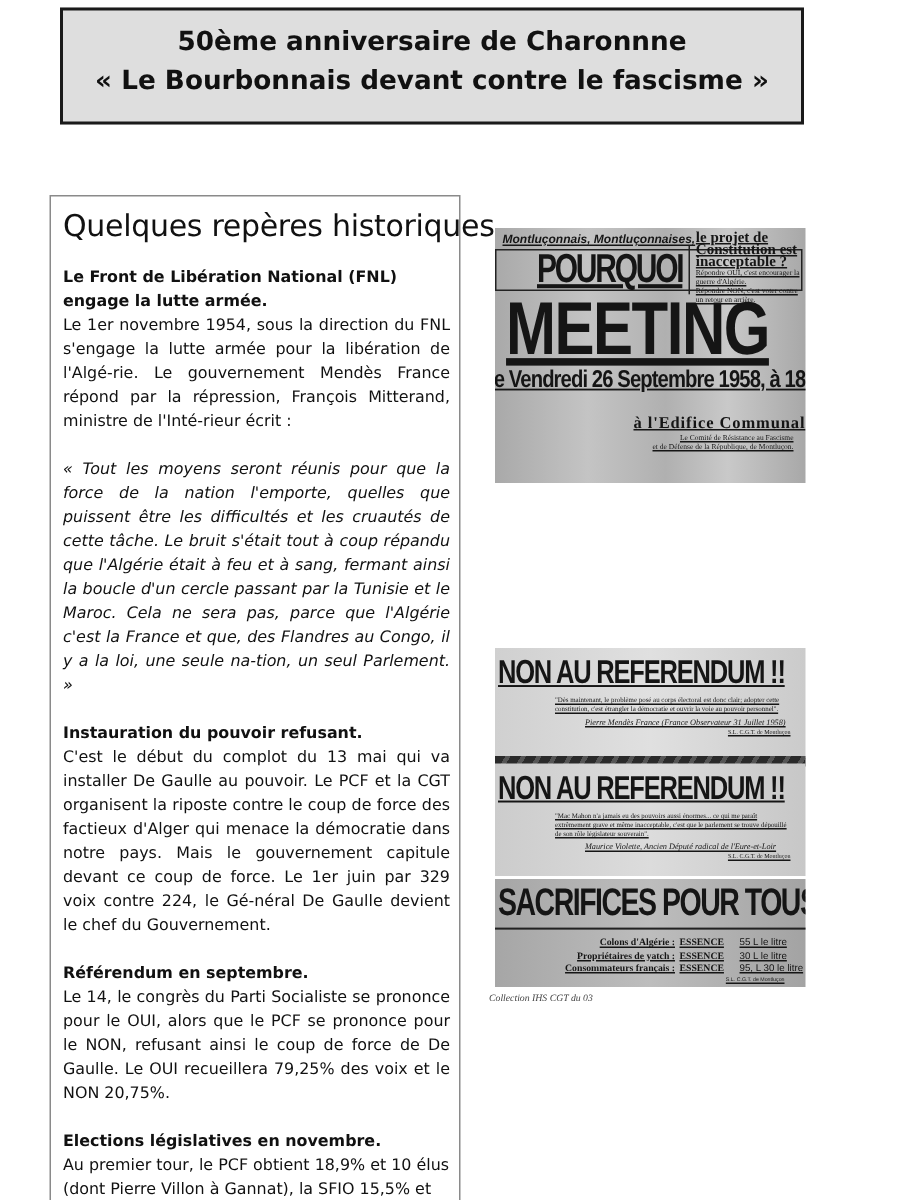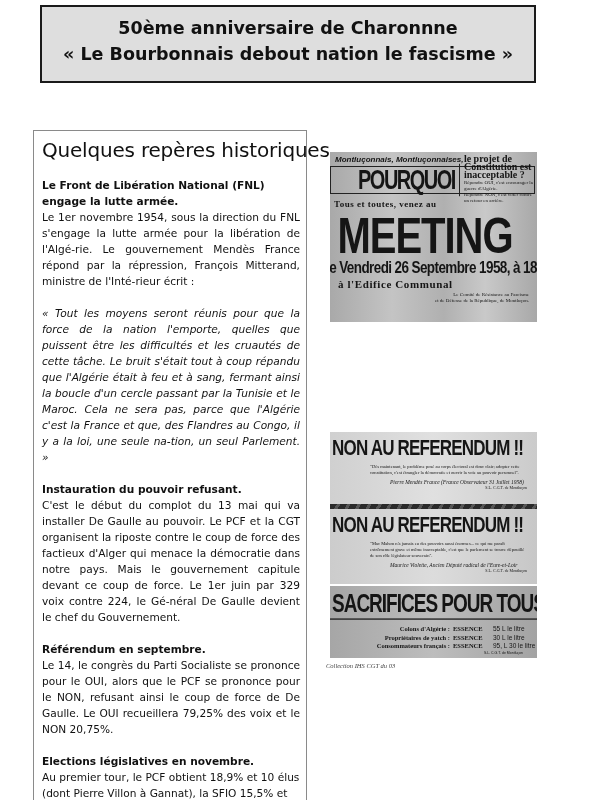--- a/index.html
+++ b/index.html
@@ -20,32 +20,33 @@
   }
   .box-title { font-size:20px; line-height:26px; margin:0 0 14px 0; font-weight:normal; white-space:nowrap; letter-spacing:-0.2px; }
   .sec-title { font-weight:bold; font-size:10.6px; line-height:16px; margin:0; }
   .para { font-size:10.6px; line-height:16px; margin:0; text-align:justify; }
   .quote { font-style:italic; }
   .gap { height:16px; }
 
   .poster {
     position:absolute; background:#b4b4b4; overflow:hidden; color:#151515;
     font-family:"Liberation Sans", sans-serif;
+    text-decoration:underline;
   }
   .p1 { left:330px; top:152px; width:207px; height:170px;
         background:linear-gradient(90deg,#a9a9a9 0%,#c4c4c4 30%,#b0b0b0 55%,#c9c9c9 75%,#a8a8a8 100%); }
   .p1 .top { font-style:italic; font-weight:bold; font-size:8px; padding:3px 0 0 5px; }
   .p1 .box { margin:2px 2px 0 0; border:1px solid #222; display:flex; align-items:center; height:26px;padding-left:30px; }
   .p1 .pq { font-family:"Liberation Sans", sans-serif; font-weight:bold; font-size:20px; letter-spacing:-1.5px; transform:scaleY(1.35); padding:0 4px 0 0; margin-left:-3px; border-right:1px solid #222; line-height:24px; }
   .p1 .bl { font-size:5px; line-height:6px; padding-left:4px; font-family:"Liberation Serif", serif; }
   .p1 .bl b { font-size:10px; }
   .p1 .venez { font-family:"Liberation Serif", serif; font-weight:bold; font-size:9px; padding:5px 0 0 4px; letter-spacing:0.5px; }
   .p1 .meet { font-weight:bold; font-size:40px; line-height:40px; letter-spacing:-1px; transform:scaleY(1.25); text-align:center; margin-top:6px; width:190px; }
   .p1 .date { font-weight:bold; font-size:13.5px; margin-top:5px; white-space:nowrap; margin-left:-4px; letter-spacing:-0.6px; transform:scaleY(1.2); }
-  .p1 .lieu { font-family:"Liberation Serif", serif; font-weight:bold; font-size:11px; padding-left:8px; margin-top:3px; letter-spacing:0.6px; }
+  .p1 .lieu { font-family:"Liberation Serif", serif; font-weight:bold; font-size:11px; padding-left:8px; margin-top:16px; letter-spacing:0.6px;text-align:right; }
   .p1 .comite { font-family:"Liberation Serif", serif; font-size:5px; line-height:6px; text-align:right; padding-right:8px; margin-top:2px; }
 
   .p2 { left:330px; top:432px; width:207px; height:74px; background:linear-gradient(90deg,#d0d0d0,#e0e0e0 50%,#cbcbcb); }
   .p3 { left:330px; top:509px; width:207px; height:75px; background:linear-gradient(90deg,#cccccc,#dcdcdc 50%,#c7c7c7); }
   .strip { position:absolute; left:330px; top:504px; width:207px; height:7px; background:repeating-linear-gradient(120deg,#2a2a2a 0 6px,#555 6px 9px); }
   .ref-title { font-weight:bold; font-size:17px; line-height:20px; padding:3px 0 0 2px; letter-spacing:-0.8px; transform:scaleY(1.3); transform-origin:left top; white-space:nowrap; }
   .ref-txt { font-family:"Liberation Serif", serif; font-size:4.6px; line-height:6px; padding:9px 8px 0 40px; }
   .ref-sign { font-family:"Liberation Serif", serif; font-style:italic; font-size:5.5px; padding:3px 0 0 60px; }
   .ref-org { font-family:"Liberation Serif", serif; font-size:4px; text-align:right; padding-right:10px; }
 
@@ -58,21 +59,21 @@
   .p4 .prix { font-family:"Liberation Sans", sans-serif; font-weight:normal; }
   .p4 .org { font-size:3.5px; text-align:right; padding-right:14px; }
 
   .caption { position:absolute; left:326px; top:662px; font-family:"Liberation Serif", serif; font-style:italic; font-size:6.5px; color:#444; }
 </style>
 </head>
 <body>
 
 <div class="header">
   <div>50ème anniversaire de Charonnne</div>
-  <div>« Le Bourbonnais debout nation le fascisme »</div>
+  <div>« Le Bourbonnais devant contre le fascisme »</div>
 </div>
 
 <div class="textbox">
   <h1 class="box-title">Quelques repères historiques.</h1>
 
   <p class="sec-title">Le Front de Libération National (FNL) engage la lutte armée.</p>
   <p class="para">Le 1er novembre 1954, sous la direction du FNL s'engage la lutte armée pour la libération de l'Algé-rie. Le gouvernement Mendès France répond par la répression, François Mitterand, ministre de l'Inté-rieur écrit :</p>
   <div class="gap"></div>
   <p class="para quote">« Tout les moyens seront réunis pour que la force de la nation l'emporte, quelles que puissent être les difficultés et les cruautés de cette tâche. Le bruit s'était tout à coup répandu que l'Algérie était à feu et à sang, fermant ainsi la boucle d'un cercle passant par la Tunisie et le Maroc. Cela ne sera pas, parce que l'Algérie c'est la France et que, des Flandres au Congo, il y a la loi, une seule na-tion, un seul Parlement. »</p>
   <div class="gap"></div>
@@ -93,21 +94,20 @@
 <div class="poster p1">
   <div class="top">Montluçonnais, Montluçonnaises,</div>
   <div class="box">
     <span class="pq">POURQUOI</span>
     <div class="bl">
       <b>le projet de Constitution est inacceptable ?</b><br>
       <span>Répondre OUI, c'est encourager la guerre d'Algérie.</span><br>
       <span>Répondre NON, c'est voter contre un retour en arrière.</span>
     </div>
   </div>
-  <div class="venez">Tous et toutes, venez au</div>
   <div class="meet">MEETING</div>
   <div class="date">le Vendredi 26 Septembre 1958, à 18 h. 30</div>
   <div class="lieu">à l'Edifice Communal</div>
   <div class="comite">
     <span>Le Comité de Résistance au Fascisme</span><br>
     <span>et de Défense de la République, de Montluçon.</span>
   </div>
 </div>
 
 <div class="poster p2">

